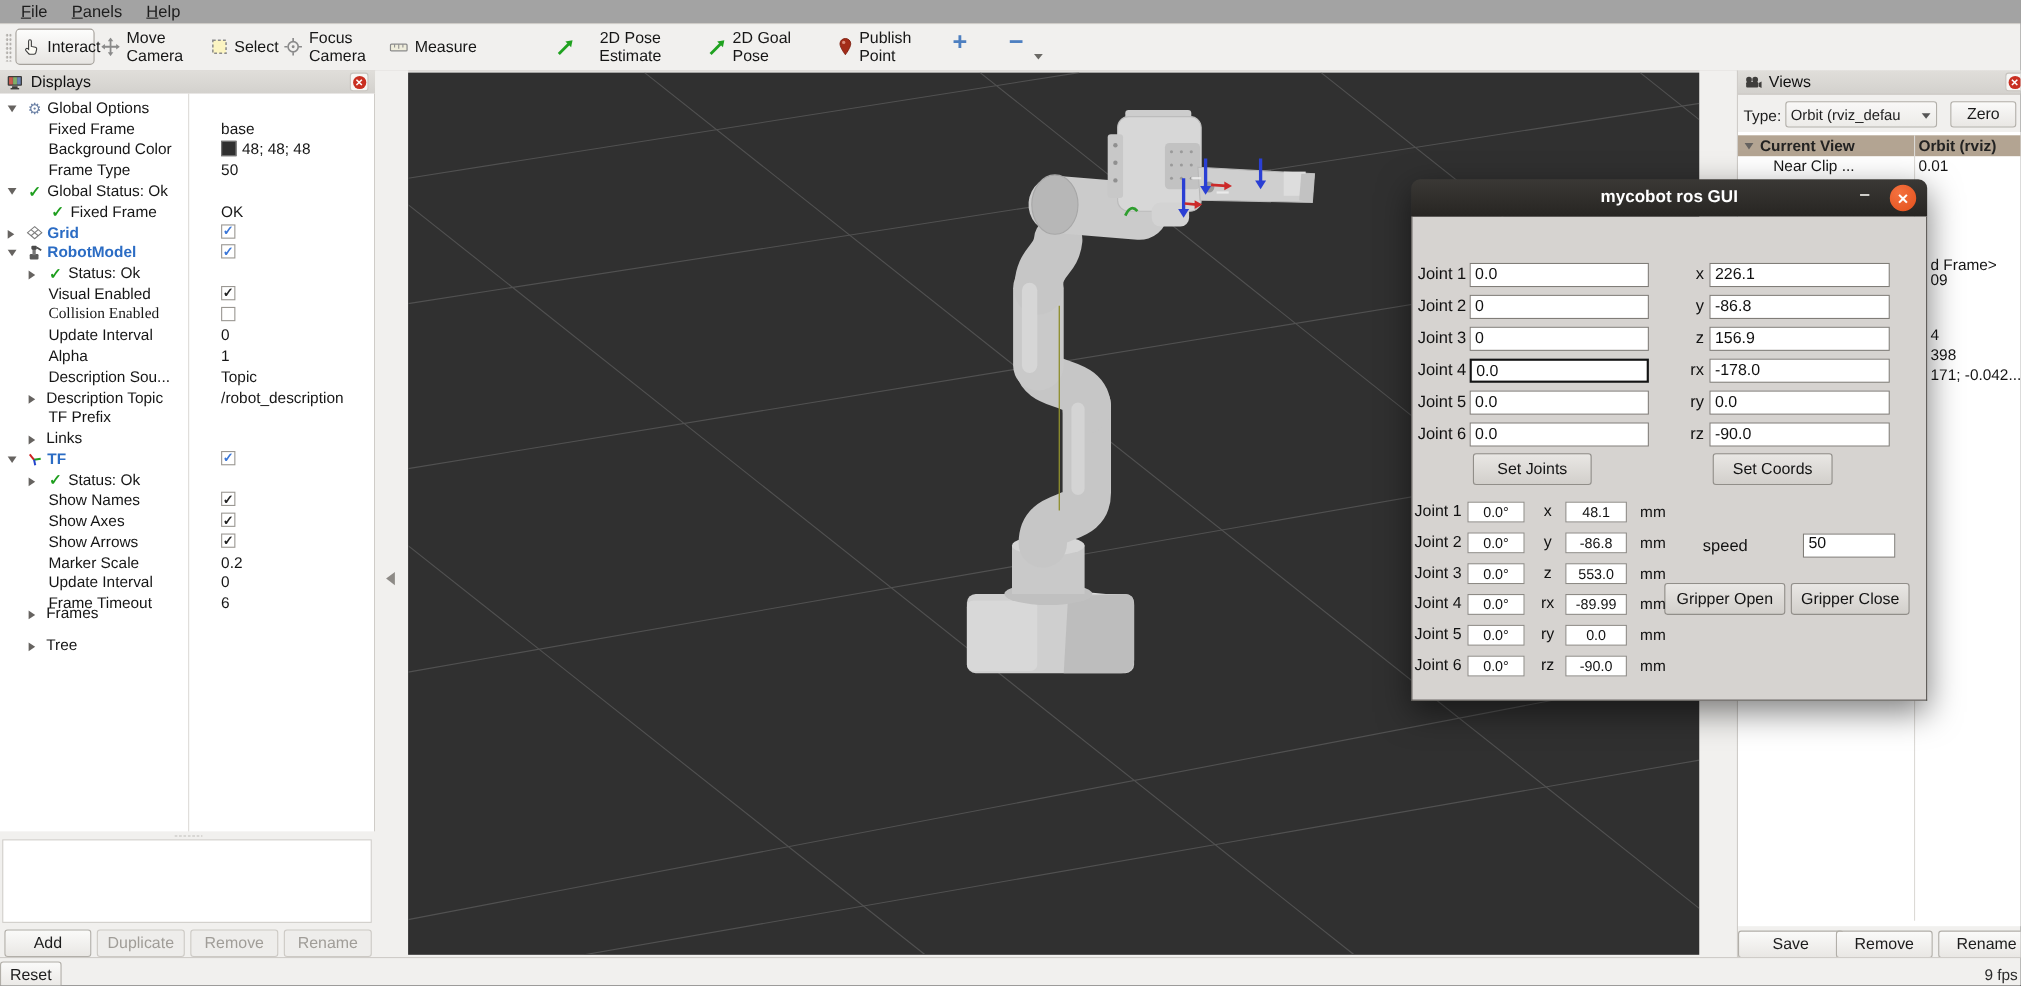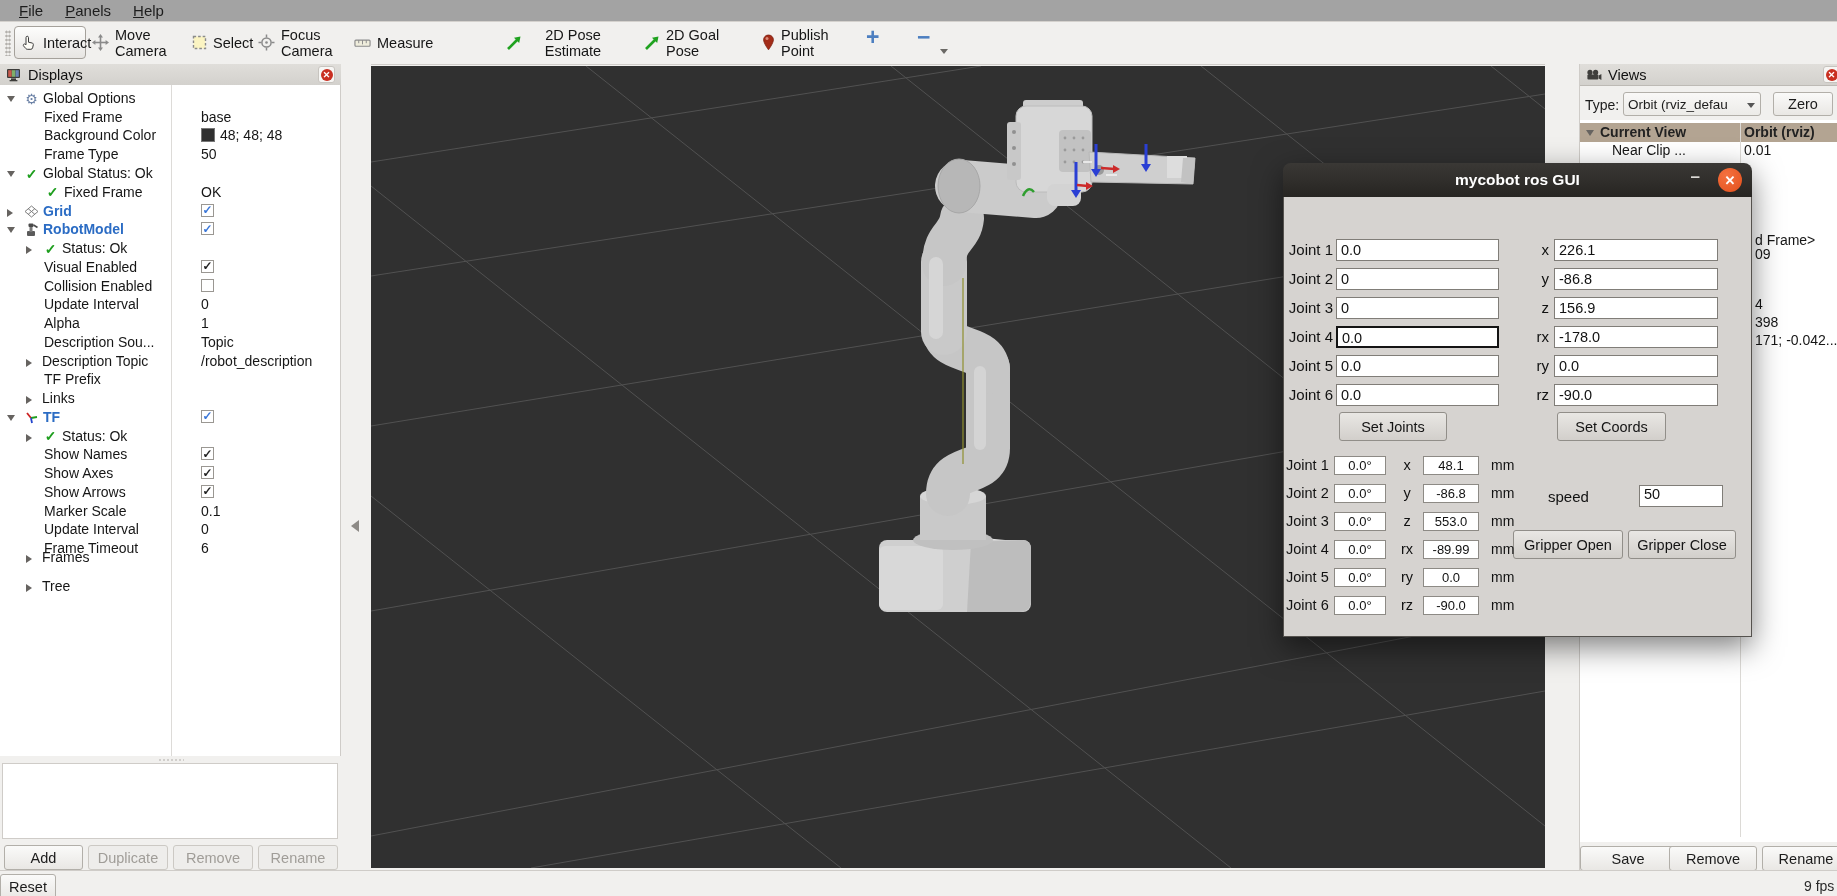--- a/index.html
+++ b/index.html
@@ -294,21 +294,21 @@
         </span>
         <span class="tr-label" style="left: 62px;">Status: Ok</span>
       </div>
       <div class="tree-row" style="top: 172.75px;">
         <span class="tr-label" style="left: 44px;">Visual Enabled</span>
         <span class="tr-value">
           <span class="cbox" style="color: rgb(34, 34, 34);">✓</span>
         </span>
       </div>
       <div class="tree-row" style="top: 191.5px;">
-        <span class="tr-label" style="left: 44px;">Collision Enabled</span>
+        <span class="tr-label" style="left: 44px; font-family: Liberation Serif, serif;">Collision Enabled</span>
         <span class="tr-value">
           <span class="cbox"></span>
         </span>
       </div>
       <div class="tree-row" style="top: 210.25px;">
         <span class="tr-label" style="left: 44px;">Update Interval</span>
         <span class="tr-value">0</span>
       </div>
       <div class="tree-row" style="top: 229px;">
         <span class="tr-label" style="left: 44px;">Alpha</span>
@@ -367,21 +367,21 @@
         </span>
       </div>
       <div class="tree-row" style="top: 397.75px;">
         <span class="tr-label" style="left: 44px;">Show Arrows</span>
         <span class="tr-value">
           <span class="cbox" style="color: rgb(34, 34, 34);">✓</span>
         </span>
       </div>
       <div class="tree-row" style="top: 416.5px;">
         <span class="tr-label" style="left: 44px;">Marker Scale</span>
-        <span class="tr-value">0.1</span>
+        <span class="tr-value">0.2</span>
       </div>
       <div class="tree-row" style="top: 435.25px;">
         <span class="tr-label" style="left: 44px;">Update Interval</span>
         <span class="tr-value">0</span>
       </div>
       <div class="tree-row" style="top: 454px;">
         <span class="tr-label" style="left: 44px;">Frame Timeout</span>
         <span class="tr-value">6</span>
       </div>
       <div class="tree-row" style="top: 463px;">

